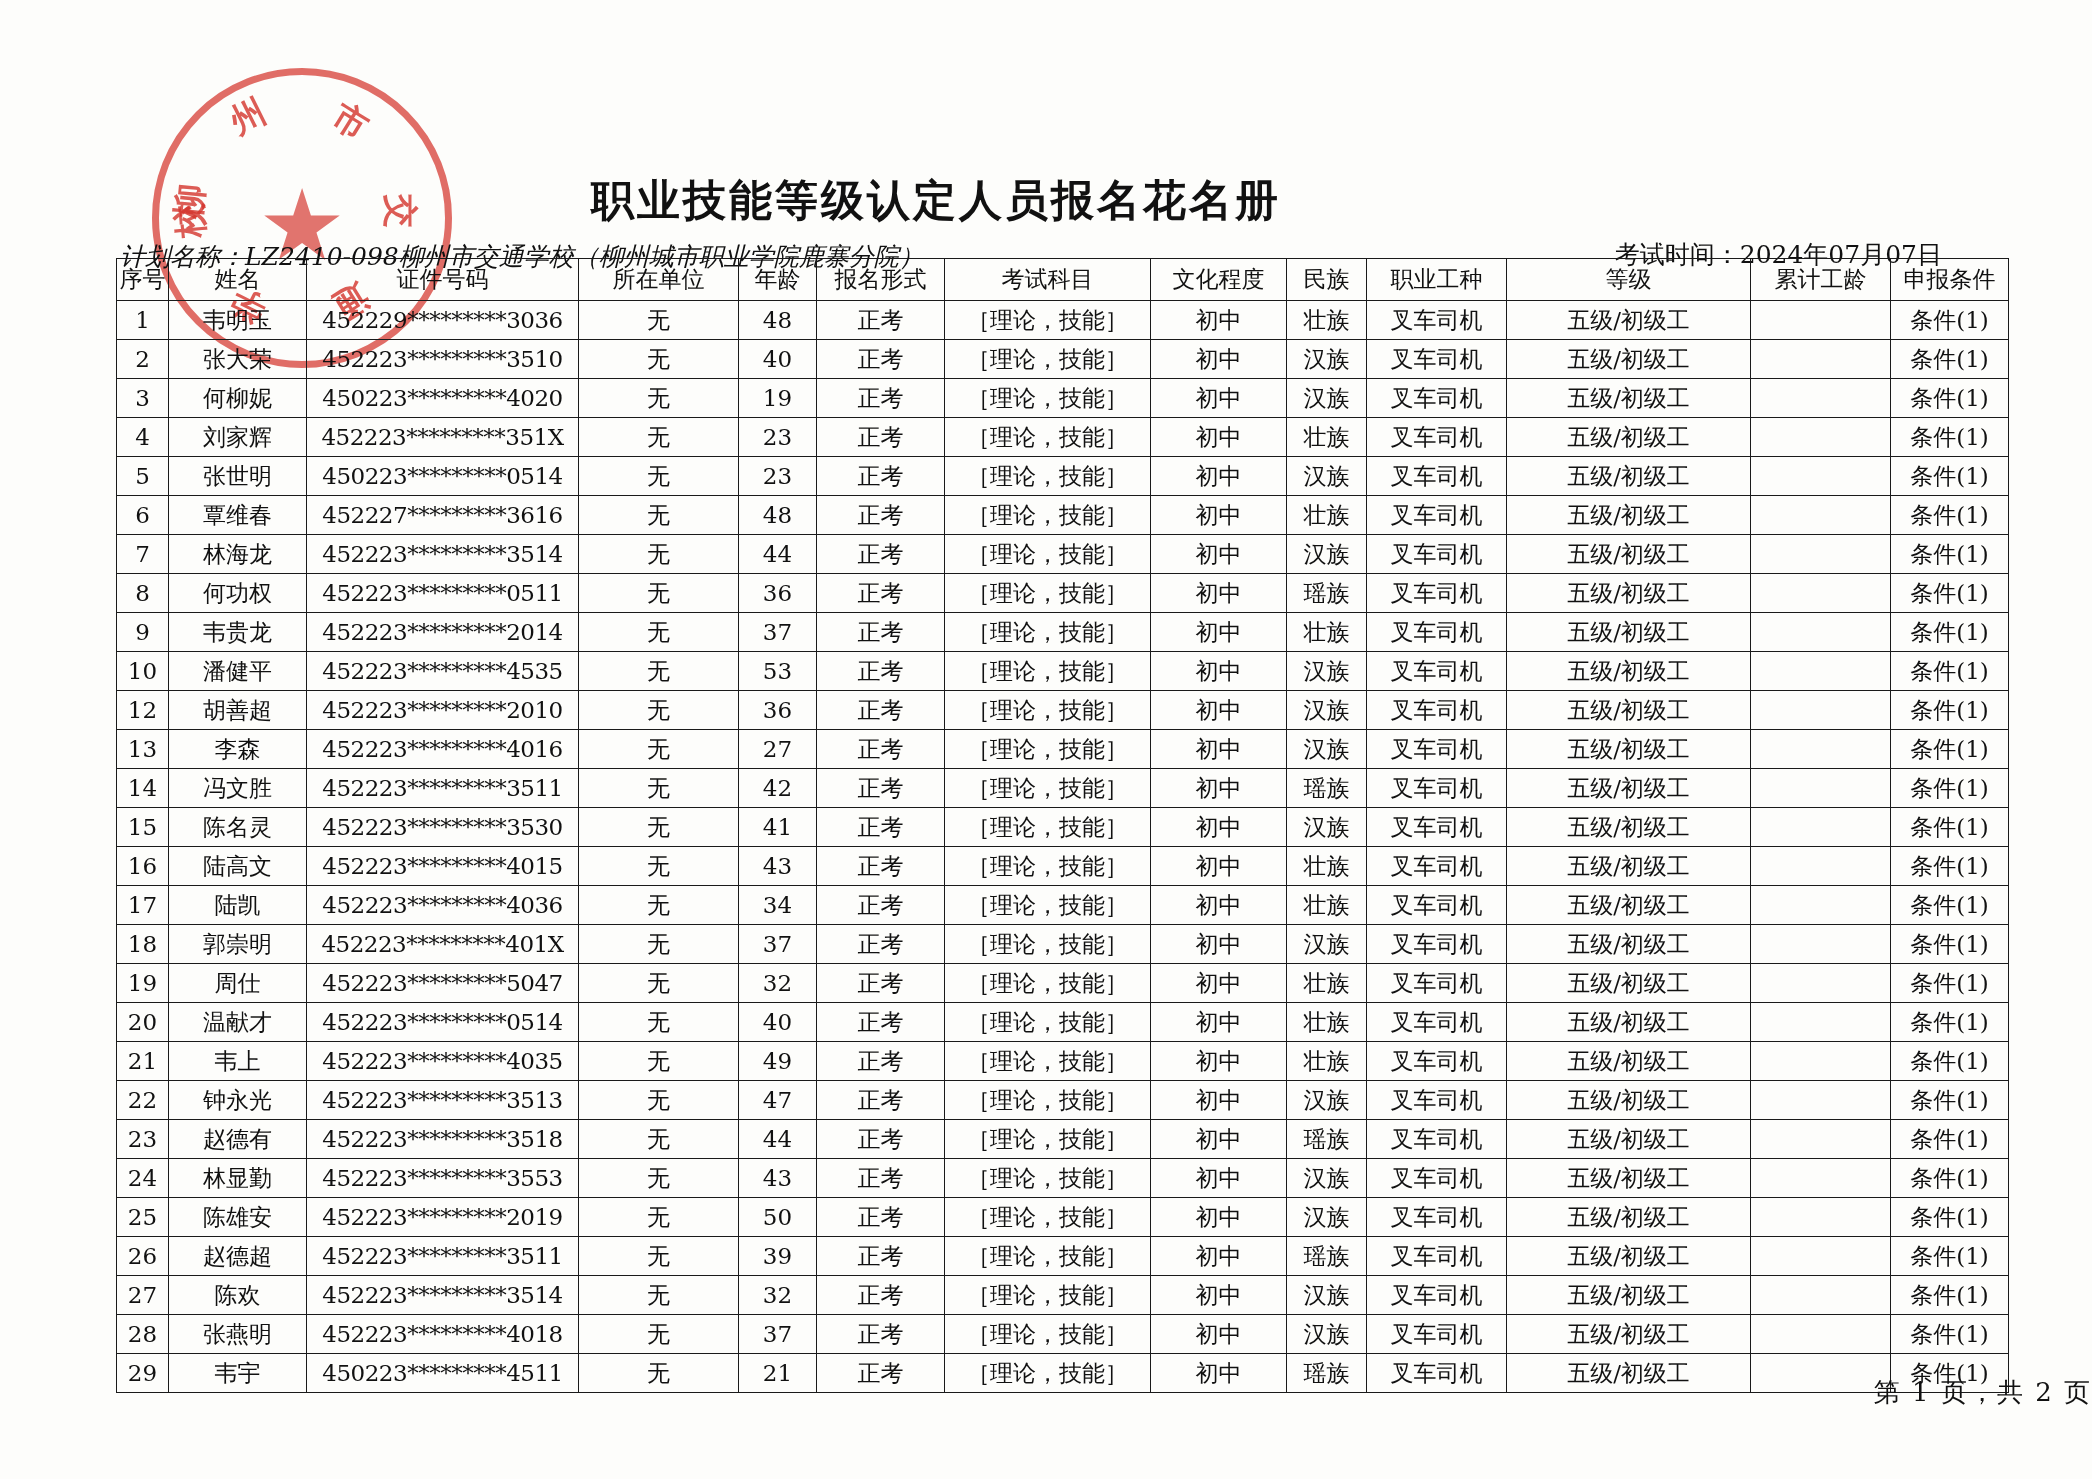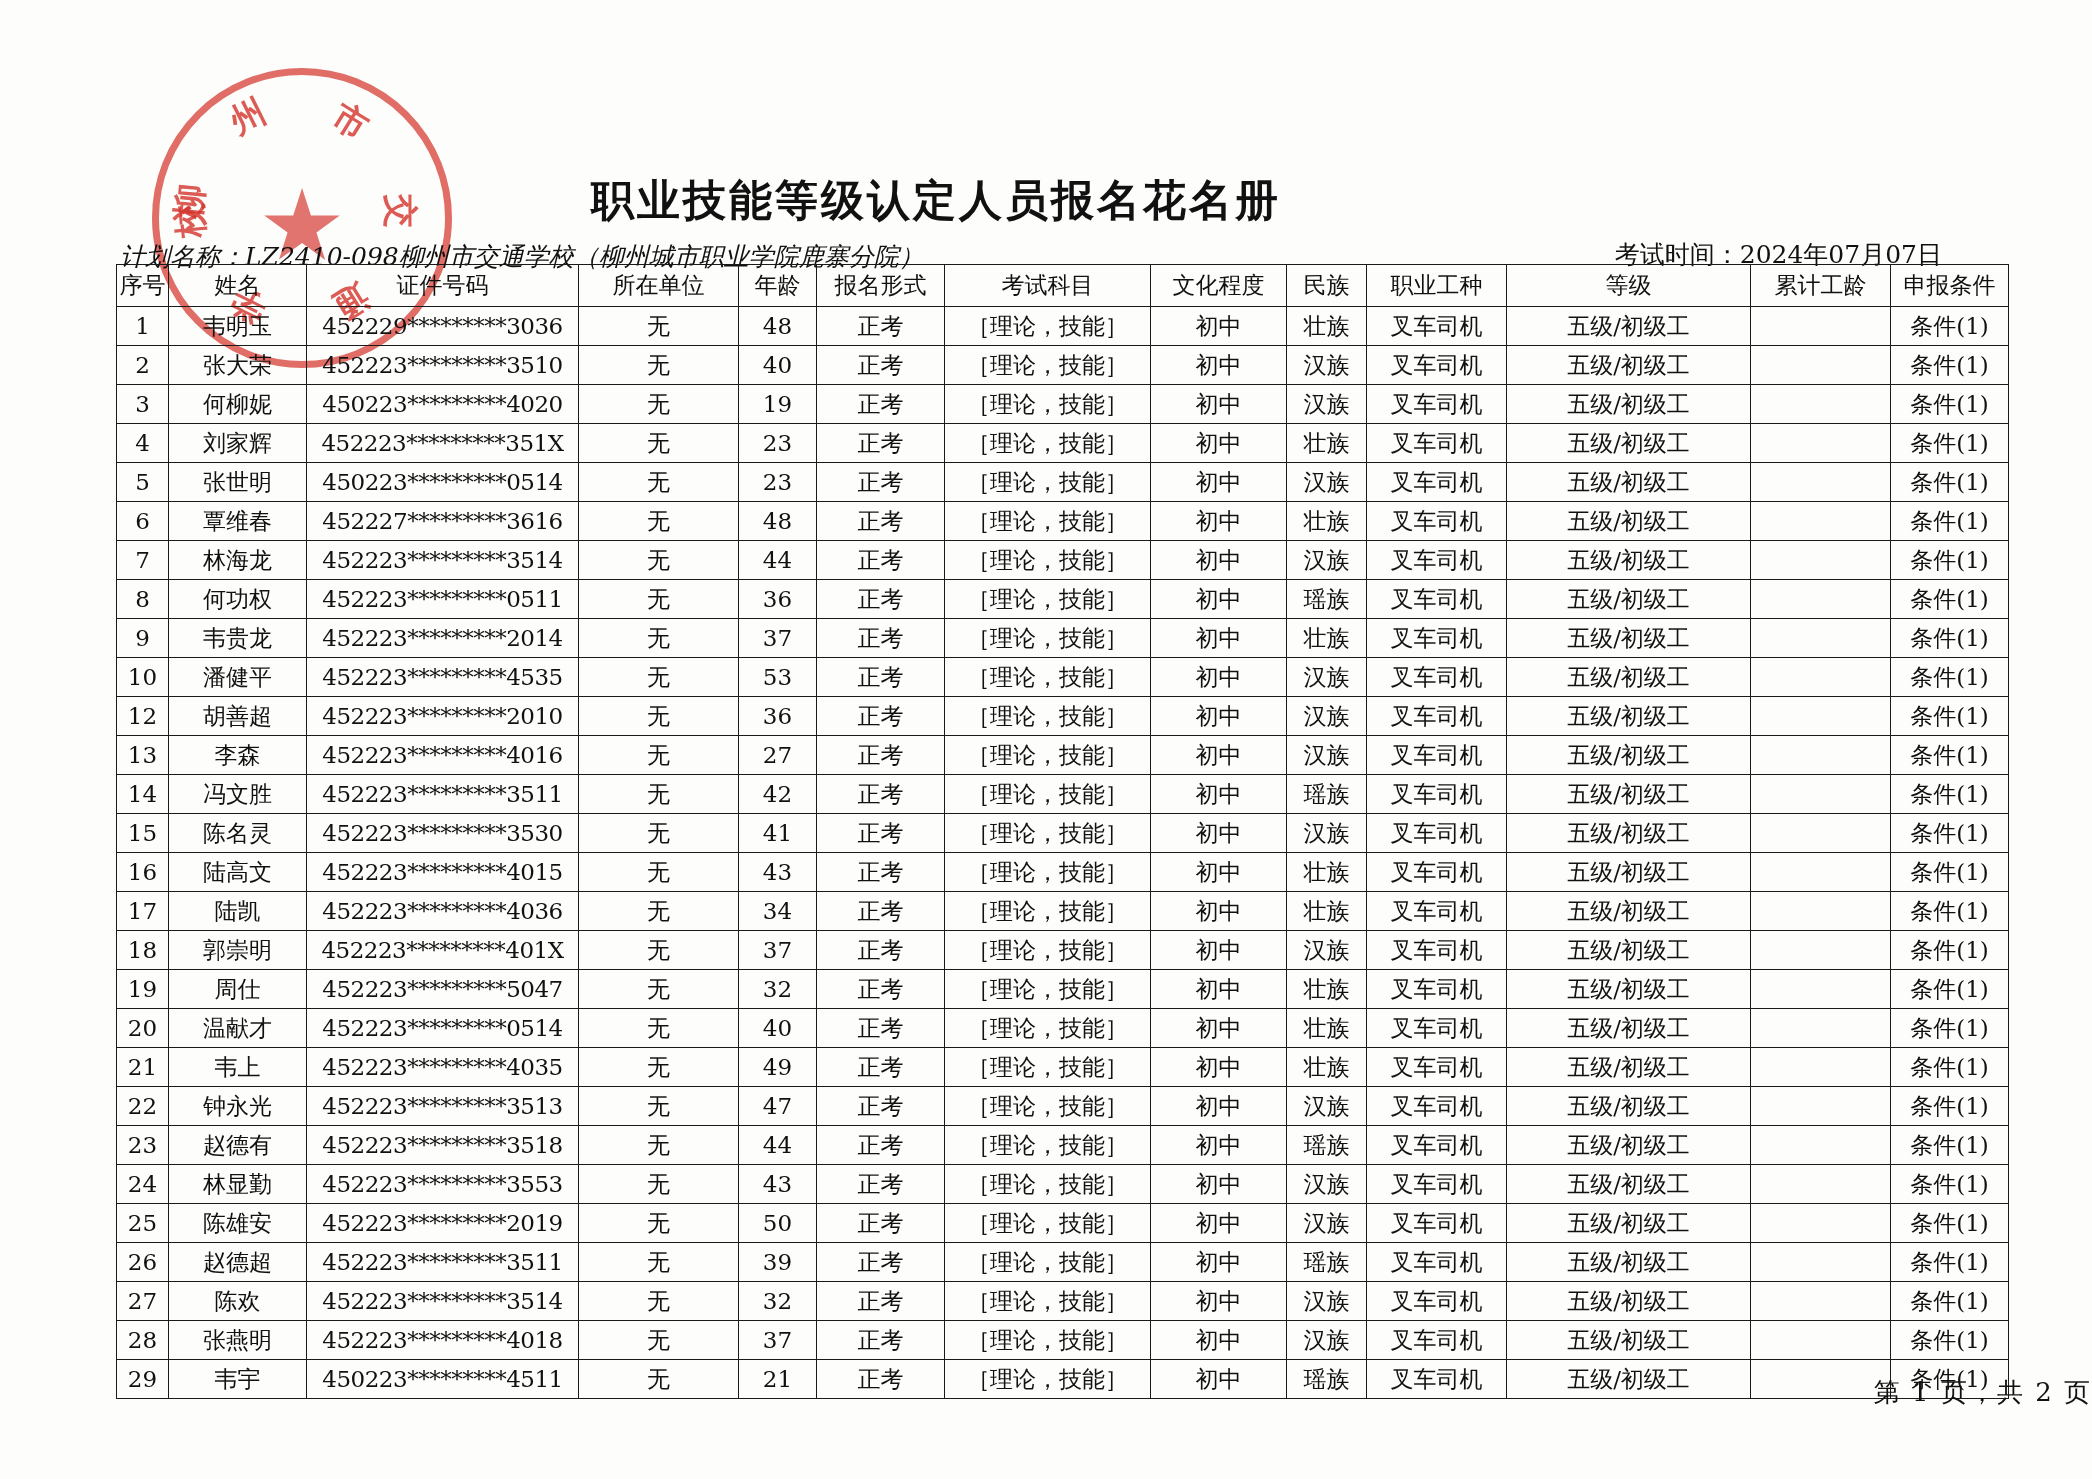--- a/index.html
+++ b/index.html
@@ -95,21 +95,21 @@
     top: 238px;
     font-size: 25px;
     white-space: nowrap;
     margin-left: 28px;
   }
 
   
   table.roster {
     position: absolute;
     left: 116px;
-    top: 264px;
+    top: 258px;
     width: 1860px;
     border-collapse: collapse;
     table-layout: fixed;
     background: transparent;
   }
   table.roster th,
   table.roster td {
     border: 1.6px solid #1a1a1a;
     height: 38px;
     font-size: 23px;

